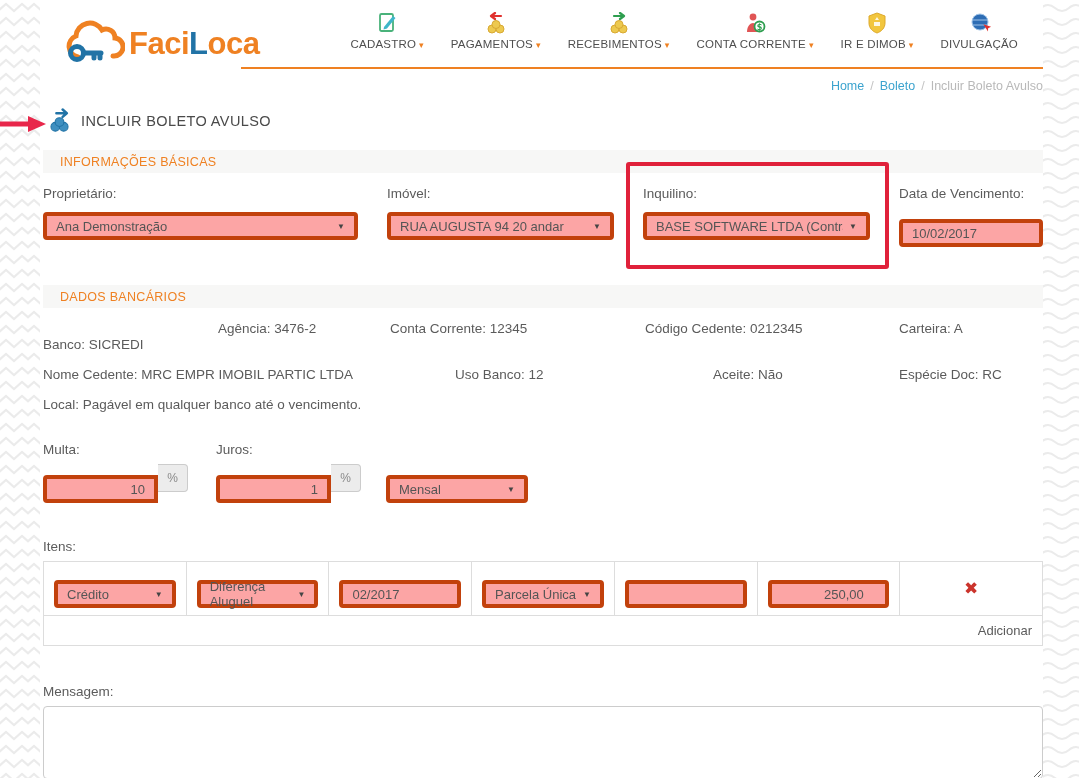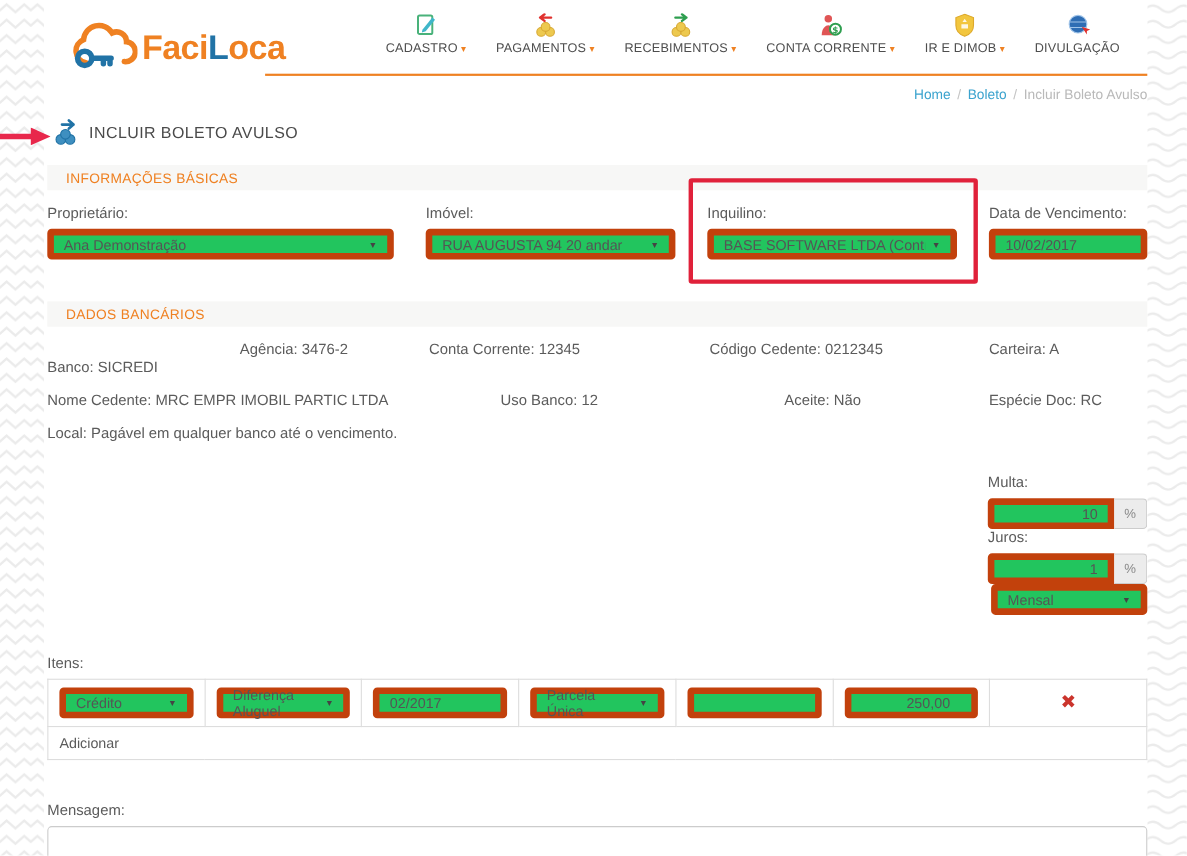--- a/index.html
+++ b/index.html
@@ -36,55 +36,55 @@
   .title-row { position:absolute; left:4px; top:108px; display:flex; align-items:center; }
   .annotation-arrow { position:absolute; left:-47px; top:8px; }
   .page-title { font-size:14.5px; color:#4a4a4a; letter-spacing:0.4px; margin-left:9px; font-weight:500; }
 
   
   .form-area { position:absolute; left:0; top:150px; width:1000px; }
   .section-bar { height:23px; background:#f7f7f6; display:flex; align-items:center;
     padding-left:17px; font-size:12.5px; color:#EF8122; letter-spacing:0.3px; }
 
   .field-label { font-size:13.5px; color:#5b5b5b; margin-bottom:7px; }
-  .sel, .inp { height:28px; border:6px solid #c2410c; border-radius:4px; background:#22c55e;
-    font-size:13px; color:#555; font-family:inherit; }
+  .sel, .inp { height:28px; border:4px solid #c2410c; border-radius:4px; background:#fca5a5;
+    font-size:13px; color:#555; font-family:inherit;margin-top:11px; }
   .sel { display:flex; align-items:center; justify-content:space-between; padding:0 9px; cursor:pointer; }
   .sel-caret { font-size:8px; color:#444; margin-left:6px; }
   .inp { padding:0 9px; width:100%; }
 
   .row1 { display:flex; justify-content:space-between; margin-top:13px; }
   .fw1 { width:315px; } .fw2 { width:227px; } .fw3 { width:227px; position:relative; } .fw4 { width:144px; }
   .highlight-box { position:absolute; left:-17px; right:-19px; top:-24px; bottom:-22px;
     border:4px solid #E0213A; border-radius:3px; pointer-events:none; z-index:5; }
 
   .bank-rows { margin-top:11px; font-size:13.5px; color:#5b5b5b; }
   .bank-row { display:flex; margin-top:12px; line-height:18px; }
   .bw1 { width:175px;margin-top:16px; } .bw2 { width:172px; } .bw3 { width:255px; } .bw4 { width:254px; }
   .cw1 { width:412px; } .cw2 { width:258px; } .cw3 { width:186px; }
 
-  .fees-row { display:flex; margin-top:28px; align-items:flex-end;flex-direction:column; }
+  .fees-row { display:flex; margin-top:28px; align-items:flex-end; }
   .fee-group { width:145px; }
   .fee-join { display:flex; }
   .fee-join .inp { width:115px; text-align:right; border-radius:4px 0 0 4px; }
   .fee-addon { width:30px; height:28px; background:#ececec; border:1px solid #ccc; border-left:none;
     border-radius:0 4px 4px 0; display:flex; align-items:center; justify-content:center;
     font-size:12px; color:#8a8a8a; }
   .fee-gap { width:28px; } .fee-gap2 { width:25px; }
   .periodo-sel { width:142px; }
 
   .itens-label { margin-top:36px; font-size:13.5px; color:#5b5b5b; }
   table.itens { width:1000px; border-collapse:collapse; table-layout:fixed; margin-top:7px; }
   table.itens th, table.itens td { border:1px solid #ddd; }
   table.itens th { font-weight:normal; font-size:13px; color:#b3b3b3; text-align:left;
     padding:5px 11px; height:27px; }
   table.itens td { padding:7px 10px; }
   .c1{width:132px;} .c2{width:215px;} .c3{width:160px;} .c4{width:203px;} .c5{width:148px;} .c6{width:87px;} .c7{width:55px;}
   td .inp.valor { text-align:center;padding-left:40px; }
-  .add-row td { text-align:left; font-size:13px; color:#5b5b5b; padding:7px; cursor:pointer; }
+  .add-row td { text-align:right; font-size:13px; color:#5b5b5b; padding:7px; cursor:pointer; }
   .del-btn { color:#CB342C; font-size:17px; font-weight:bold; text-align:center; cursor:pointer; line-height:20px; }
 
   .msg-label { margin-top:38px; font-size:13.5px; color:#5b5b5b; }
   .msg-area { margin-top:7px; width:1000px; height:73px; border:1px solid #ccc; border-radius:4px;
     resize:vertical; font-family:inherit; font-size:13px; color:#555; padding:6px 9px; }
 </style>
 </head>
 <body>
 
 <div class="stage">

